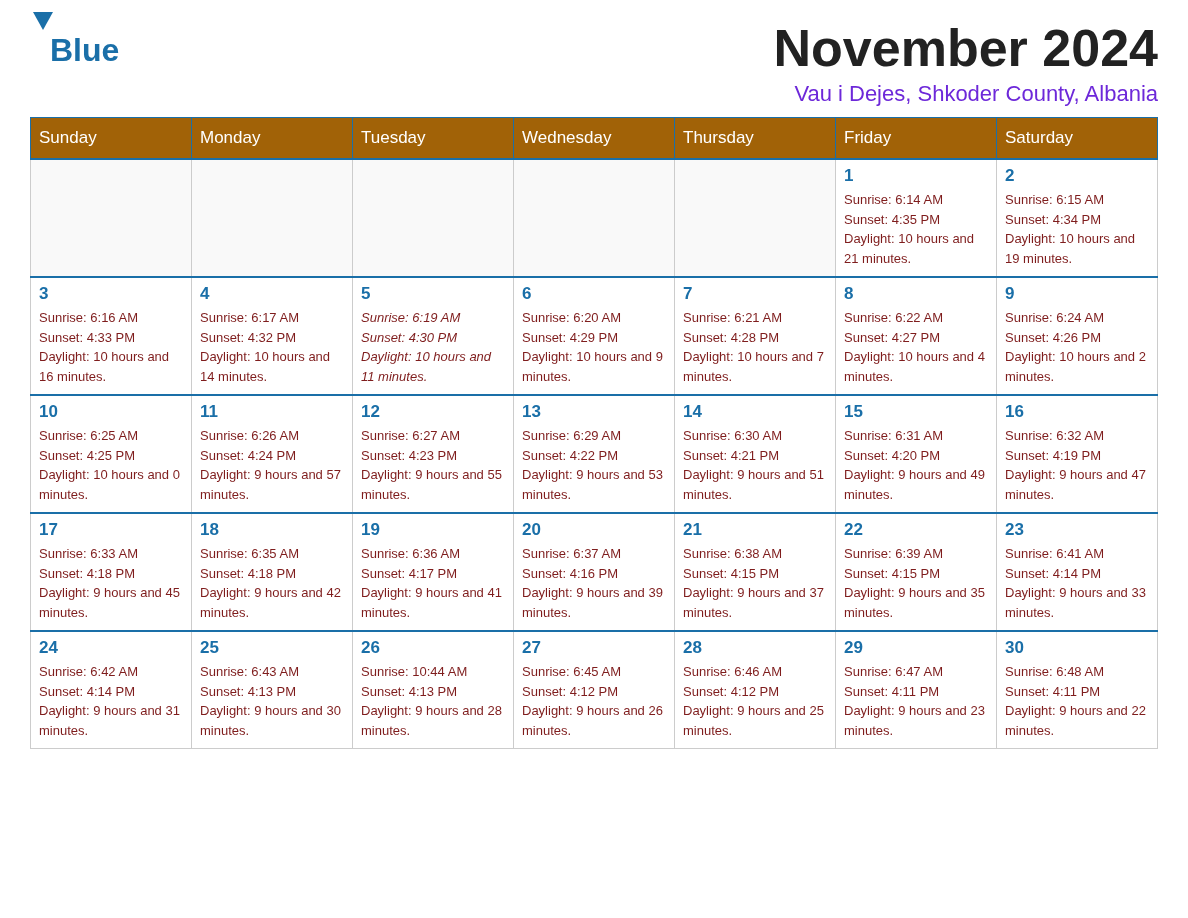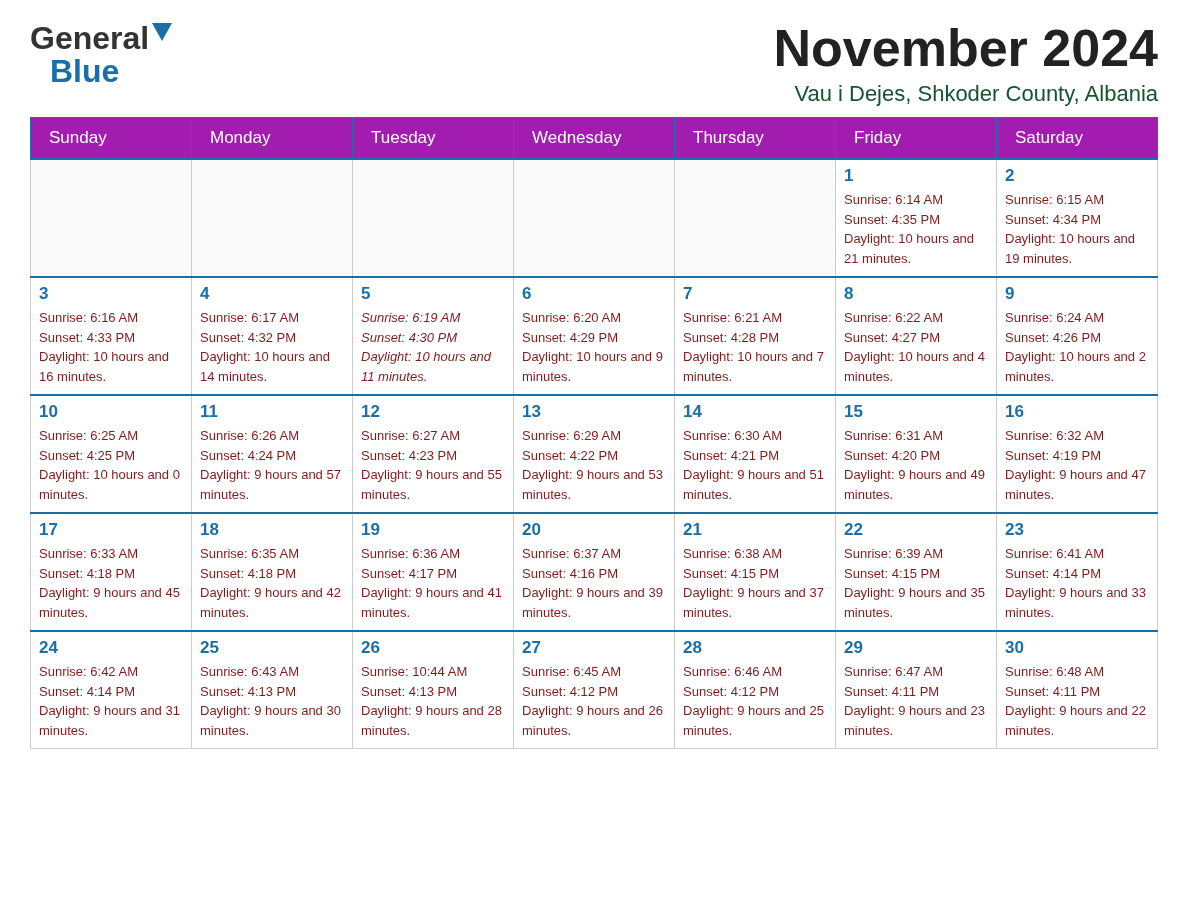--- a/index.html
+++ b/index.html
@@ -25,34 +25,34 @@
       text-align: right;
     }
     .month-year {
       font-size: 52px;
       font-weight: bold;
       color: #222;
       line-height: 1.1;
     }
     .location {
       font-size: 22px;
-      color: #14532d;
+      color: #6d28d9;
       margin-top: 4px;
     }
     .calendar {
       width: 100%;
       border-collapse: collapse;
       margin-top: 10px;
     }
     .calendar th {
-      background-color: #a21caf;
+      background-color: #a16207;
       color: #fff;
       font-size: 17px;
       font-weight: normal;
-      padding: 10px 18px;
+      padding: 10px 8px;
       text-align: left;
       border: 1px solid #1a6fa8;
     }
     .calendar td {
       width: 14.28%;
       vertical-align: top;
       padding: 6px 8px 8px 8px;
       border: 1px solid #ccc;
       font-size: 13px;
       color: #333;
@@ -79,21 +79,20 @@
     .calendar tbody tr td {
       border-top: 2px solid #1a6fa8;
     }
   </style>
 </head>
 <body>
 
 <div class="header">
   <div class="logo">
     <div style="display:flex; align-items:center;">
-      <span style="font-size:32px;font-weight:bold;color:#333;">General</span>
       <span style="display:inline-block;margin-left:3px;margin-top:-8px;">
         <svg width="20" height="20" viewBox="0 0 20 20">
           <polygon points="0,0 20,0 10,18" fill="#1a6fa8"></polygon>
         </svg>
       </span>
     </div>
     <span style="font-size:32px;font-weight:bold;color:#1a6fa8;margin-top:-4px;margin-left:20px;">Blue</span>
   </div>
   <div class="title-area">
     <div class="month-year">November 2024</div>

